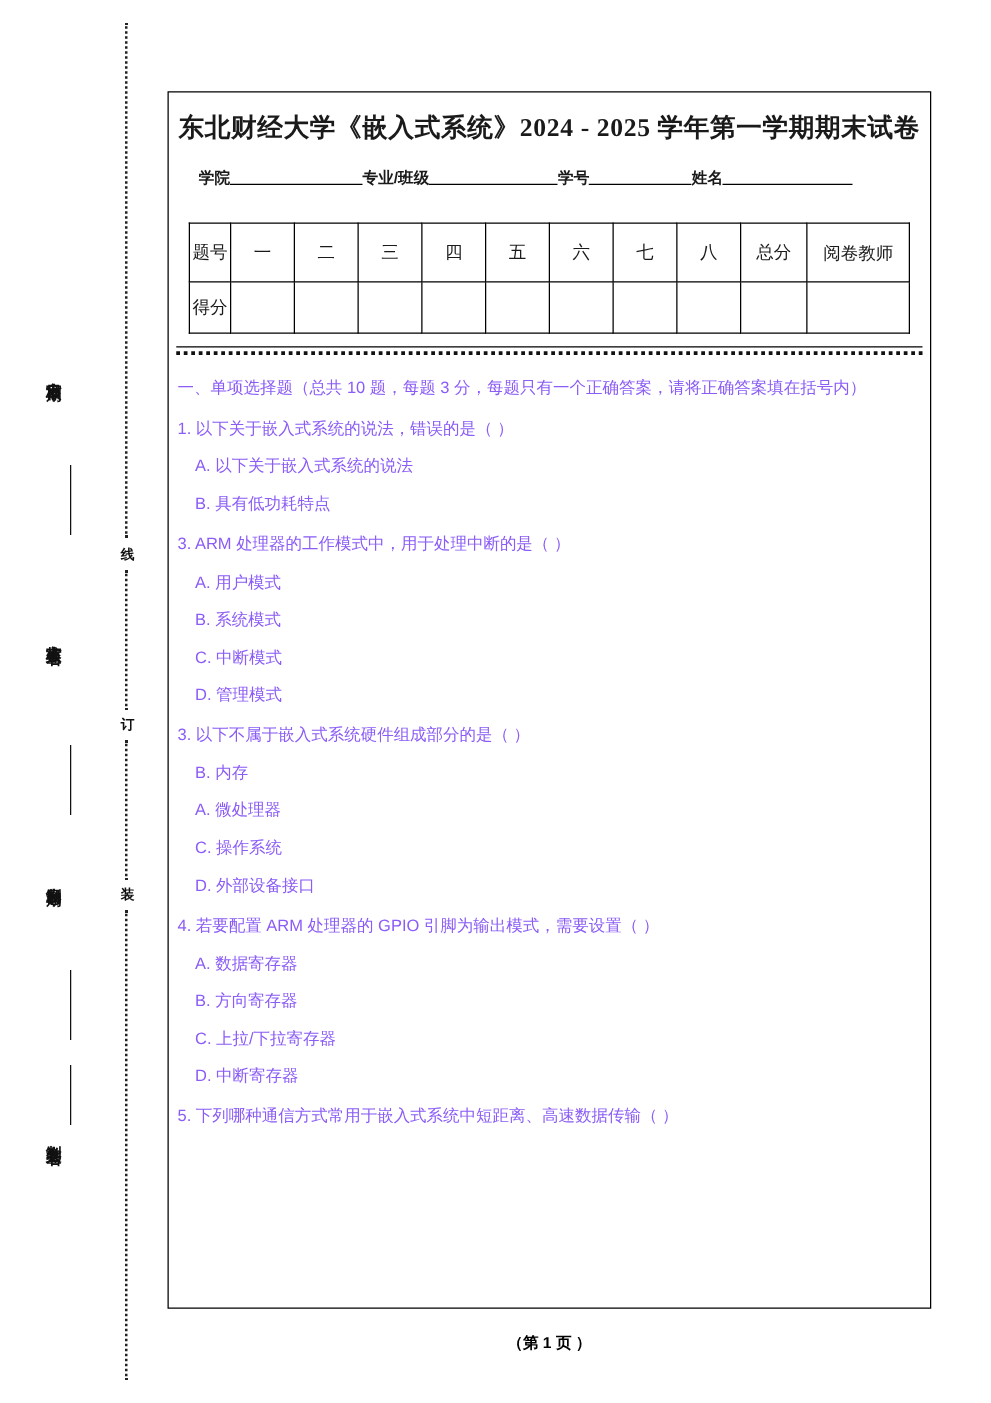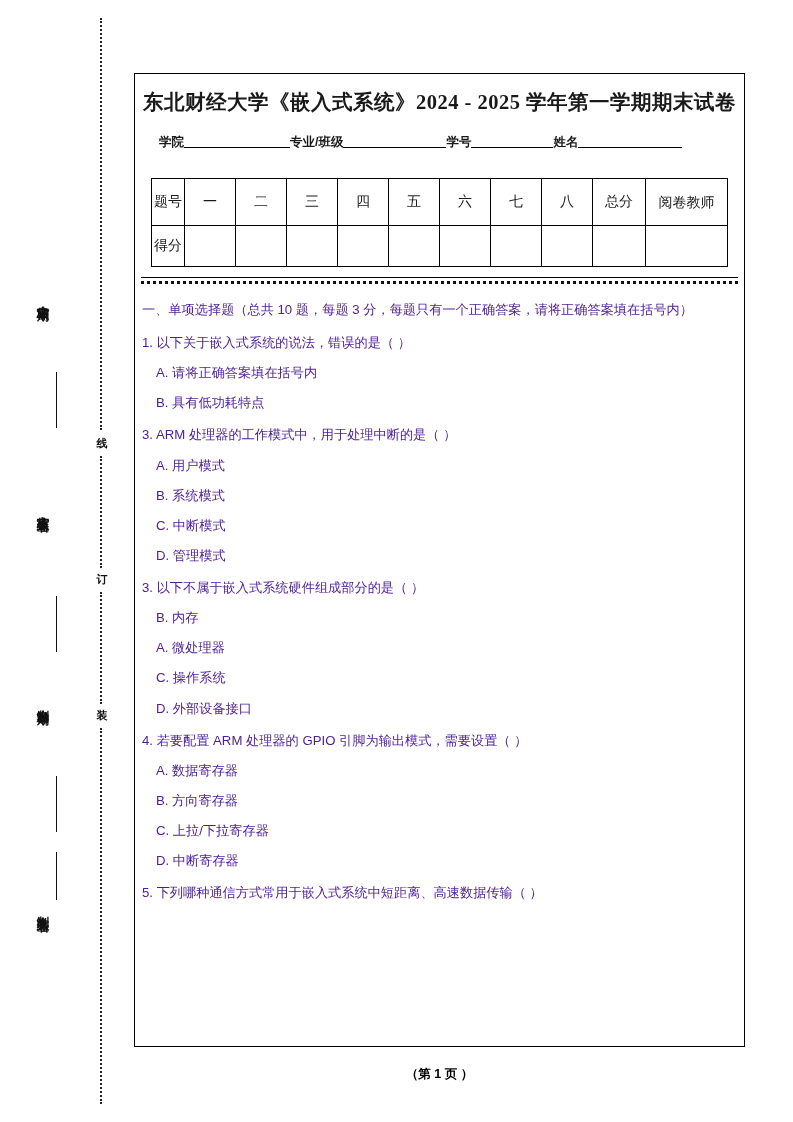--- a/index.html
+++ b/index.html
@@ -151,21 +151,21 @@
     border-top: 3px dotted #111;
     height: 0;
     margin-top: 3px;
   }
 
   
   #body-text {
     margin: 14px 8px 0 7px;
     font-family: "Liberation Sans", "DejaVu Sans", sans-serif;
     font-size: 13.2px;
-    color: #4c1d95;
+    color: #8b5cf6;
   }
   .section-heading {
     line-height: 1.75;
     margin-bottom: 6px;
     text-align: justify;
   }
   .q-stem {
     margin-top: 11px;
     margin-bottom: 4px;
     line-height: 1.6;
@@ -287,21 +287,21 @@
   <div id="sep-wrap">
     <div id="sep-solid"></div>
     <div id="sep-dotted"></div>
   </div>
 
   <div id="body-text">
 
     <div class="section-heading">一、单项选择题（总共 10 题，每题 3 分，每题只有一个正确答案，请将正确答案填在括号内）</div>
 
     <div class="q-stem">1. 以下关于嵌入式系统的说法，错误的是（   ）</div>
-    <div class="q-option">A. 请将正确答案填在括号内</div>
+    <div class="q-option">A. 以下关于嵌入式系统的说法</div>
     <div class="q-option">B. 具有低功耗特点</div>
 
     <div class="q-stem">3. ARM 处理器的工作模式中，用于处理中断的是（   ）</div>
     <div class="q-option">A. 用户模式</div>
     <div class="q-option">B. 系统模式</div>
     <div class="q-option">C. 中断模式</div>
     <div class="q-option">D. 管理模式</div>
 
     <div class="q-stem">3. 以下不属于嵌入式系统硬件组成部分的是（   ）</div>
     <div class="q-option">B. 内存</div>

